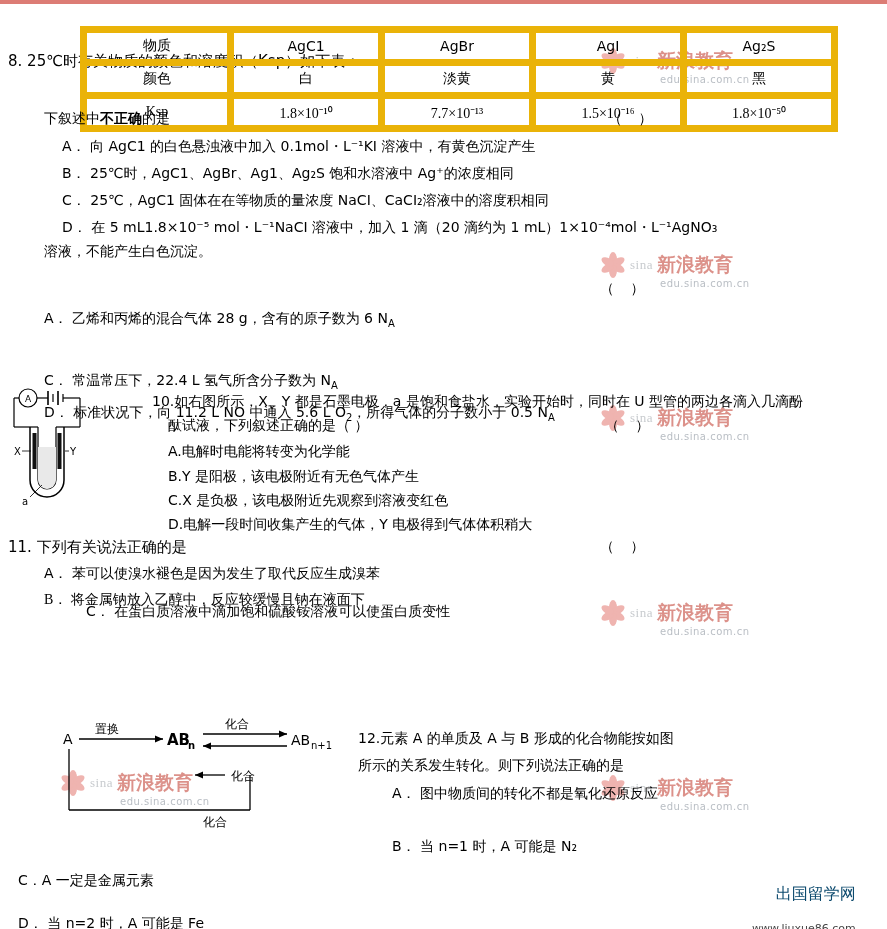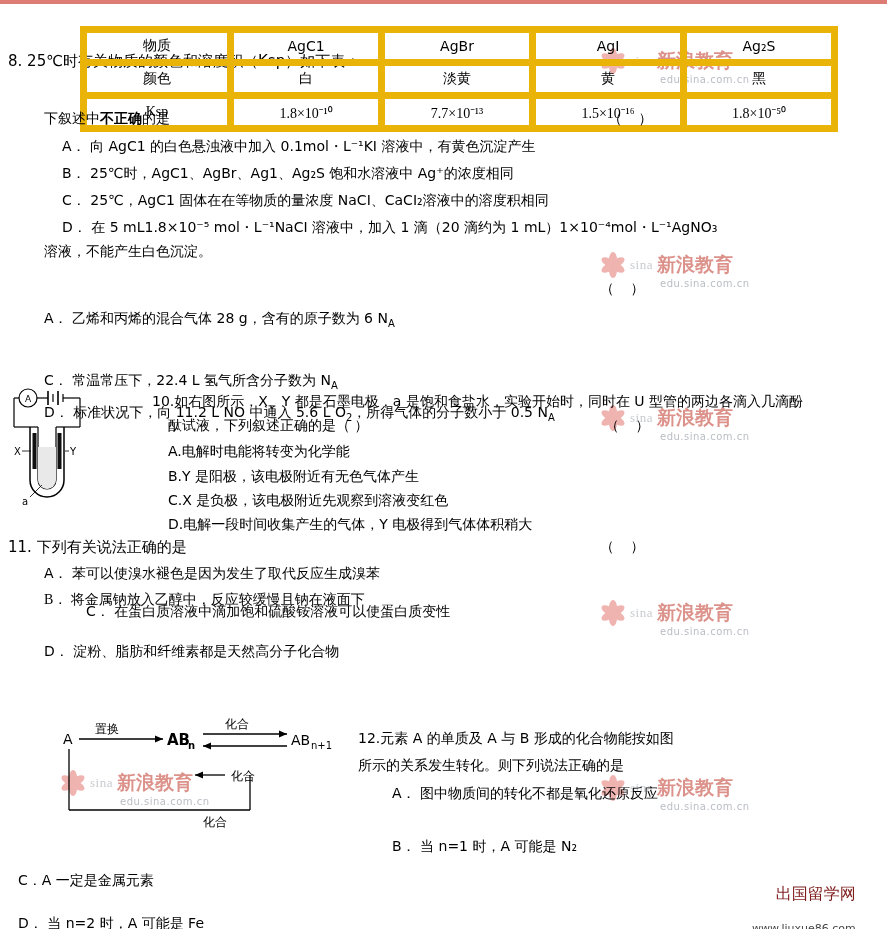--- a/index.html
+++ b/index.html
@@ -262,21 +262,20 @@
 
   <div class="qnum" style="left:8px;top:538px;">
     <span>11.</span>
     <span>下列有关说法正确的是</span>
   </div>
   <div class="txt paren" style="left:600px;top:538px;">（  ）</div>
 
   <div class="opt" style="left:44px;top:565px;">A． 苯可以使溴水褪色是因为发生了取代反应生成溴苯</div>
   <div class="opt" style="left:44px;top:591px;font-family:Liberation Serif, serif;">B． 将金属钠放入乙醇中，反应较缓慢且钠在液面下</div>
   <div class="opt" style="left:44px;top:603px;margin-left:42px;">C． 在蛋白质溶液中滴加饱和硫酸铵溶液可以使蛋白质变性</div>
-  <div class="opt" style="left:44px;top:643px;">D． 淀粉、脂肪和纤维素都是天然高分子化合物</div>
 
   <div class="fig12">
     <svg width="300" height="110" viewBox="0 0 300 110">
 
       <text x="8" y="26" font-size="14" font-family="DejaVu Sans">A</text>
 
       <line x1="24" y1="21" x2="108" y2="21" stroke="#000" stroke-width="1.3"></line>
       <polygon points="108,21 100,17.5 100,24.5" fill="#000"></polygon>
       <text x="40" y="15" font-size="12" font-family="DejaVu Sans">置换</text>
 
@@ -306,17 +305,17 @@
 
   <div class="txt" style="left:358px;top:730px;">12.元素 A 的单质及 A 与 B 形成的化合物能按如图</div>
   <div class="txt" style="left:358px;top:757px;">所示的关系发生转化。则下列说法正确的是</div>
 
   <div class="opt" style="left:392px;top:785px;">A． 图中物质间的转化不都是氧化还原反应</div>
   <div class="opt" style="left:392px;top:838px;">B． 当 n=1 时，A 可能是 N₂</div>
   <div class="opt" style="left:18px;top:872px;">C．A 一定是金属元素</div>
   <div class="opt" style="left:18px;top:903px;margin-top:12px;">D． 当 n=2 时，A 可能是 Fe</div>
 
   <div class="wm" style="left:752px;top:884px;text-align:right;">
-    <div style="font-size:16px;color:#7f1d1d;font-family:Liberation Sans, sans-serif;">出国留学网</div>
+    <div style="font-size:16px;color:#0c4a6e;font-family:Liberation Sans, sans-serif;">出国留学网</div>
     <div style="font-size:11px;color:#444;margin-top:17px;">www.liuxue86.com</div>
   </div>
 
 </div>
 
 </body></html>

